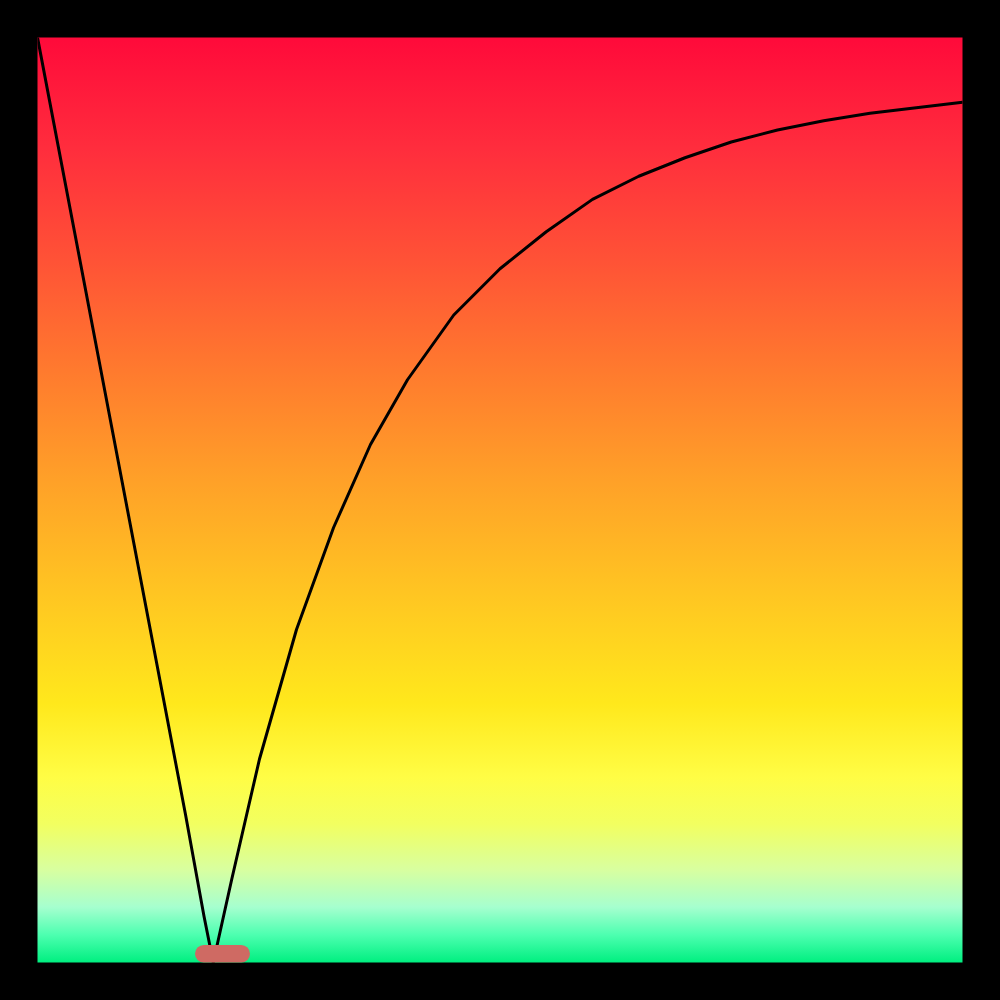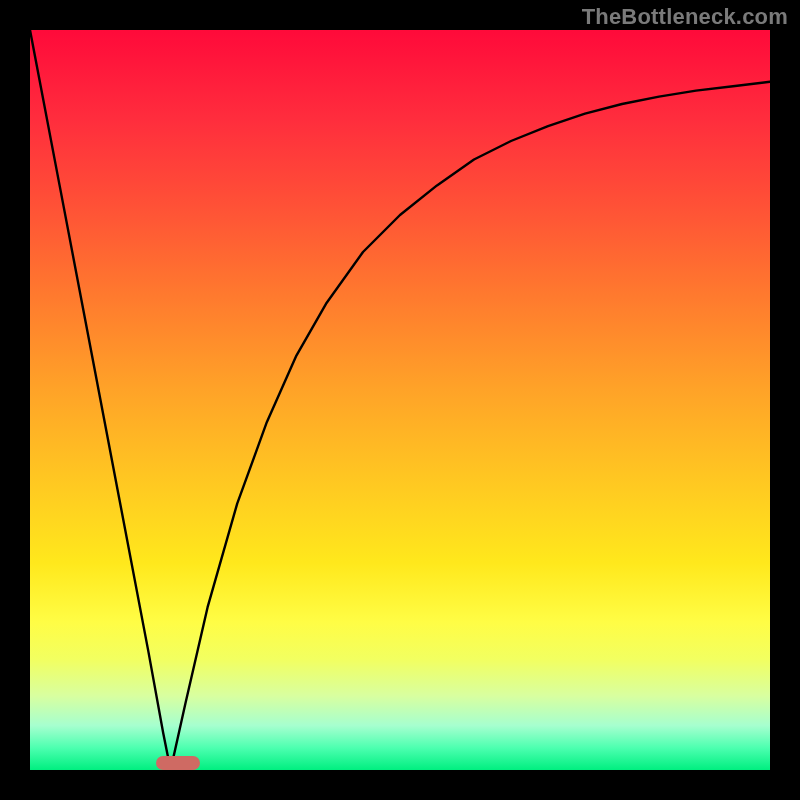--- a/index.html
+++ b/index.html
@@ -71,14 +71,13 @@
   <div class="plot-area">
 
     <svg class="curve" viewBox="0 0 740 740" preserveAspectRatio="none">
       <path d="M0.00 0.00 L29.60 155.40 L59.20 310.80 L88.80 466.20 L118.40 621.60 L133.20 703.00 L140.60 740.00" fill="none" stroke="#000" stroke-width="2.4" stroke-linejoin="round" stroke-linecap="round"></path>
       <path d="M140.60 740.00 L155.40 673.40 L177.60 577.20 L207.20 473.60 L236.80 392.20 L266.40 325.60 L296.00 273.80 L333.00 222.00 L370.00 185.00 L407.00 155.40 L444.00 129.50 L481.00 111.00 L518.00 96.20 L555.00 83.62 L592.00 74.00 L629.00 66.60 L666.00 60.68 L703.00 56.24 L740.00 51.80" fill="none" stroke="#000" stroke-width="2.4" stroke-linejoin="round" stroke-linecap="round"></path>
     </svg>
 
     <div class="marker" style="left: 125.8px; width: 44.4px; bottom: 0px;"></div>
   </div>
 
-  <div class="watermark">TheBottleneck.com</div>
 </div>
 
 </body></html>

